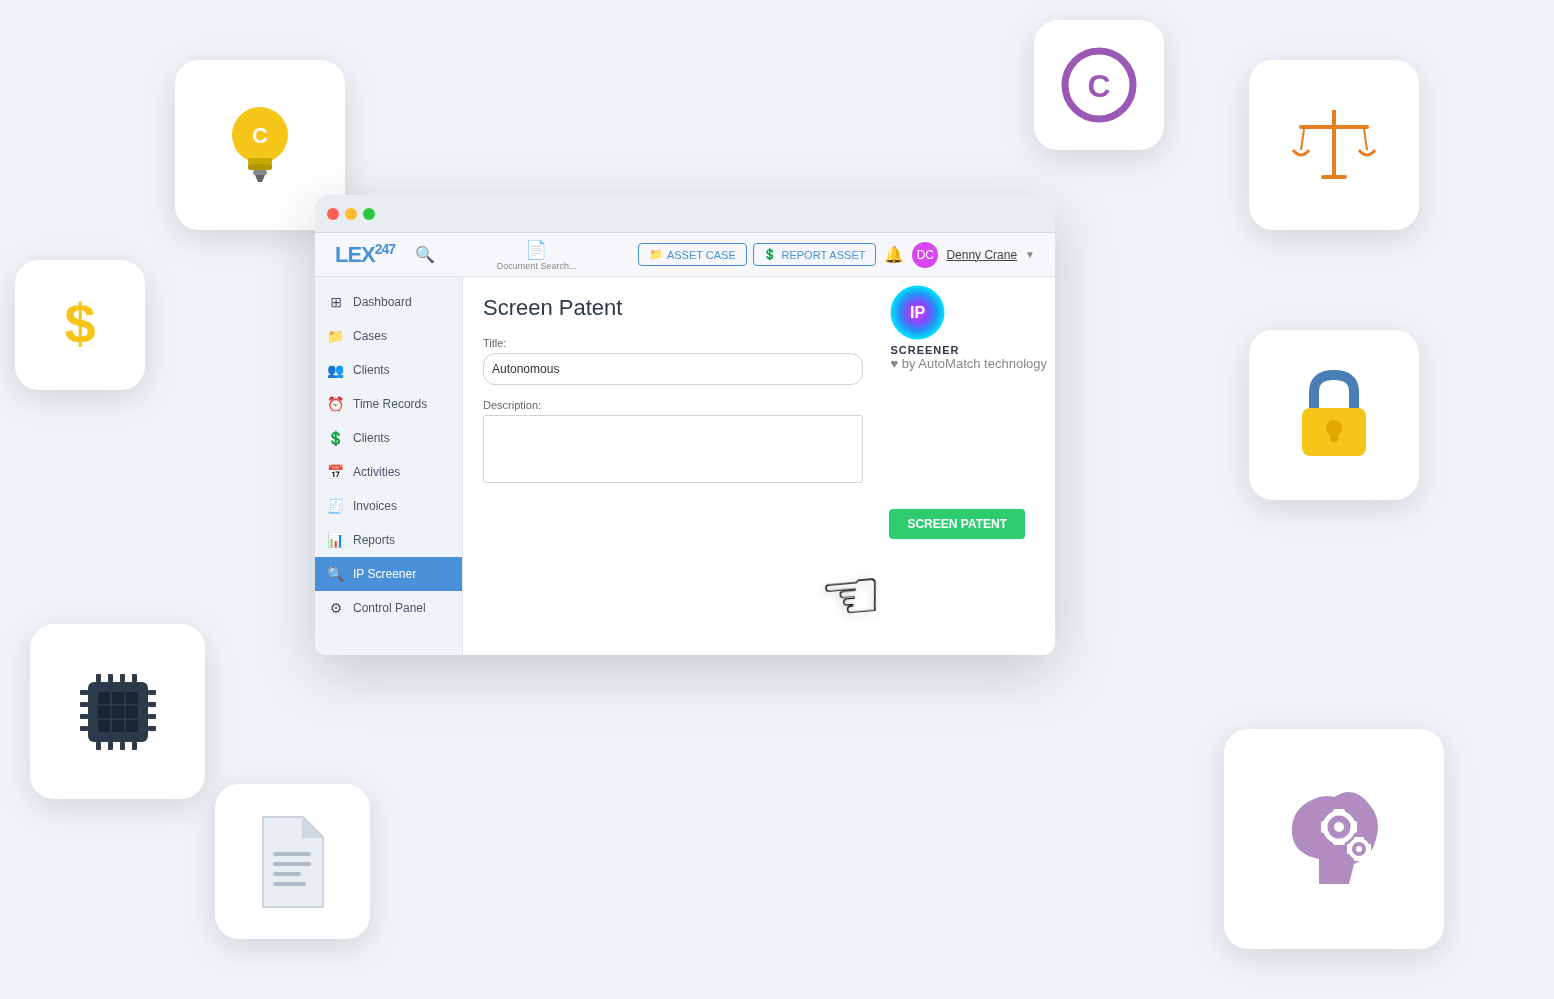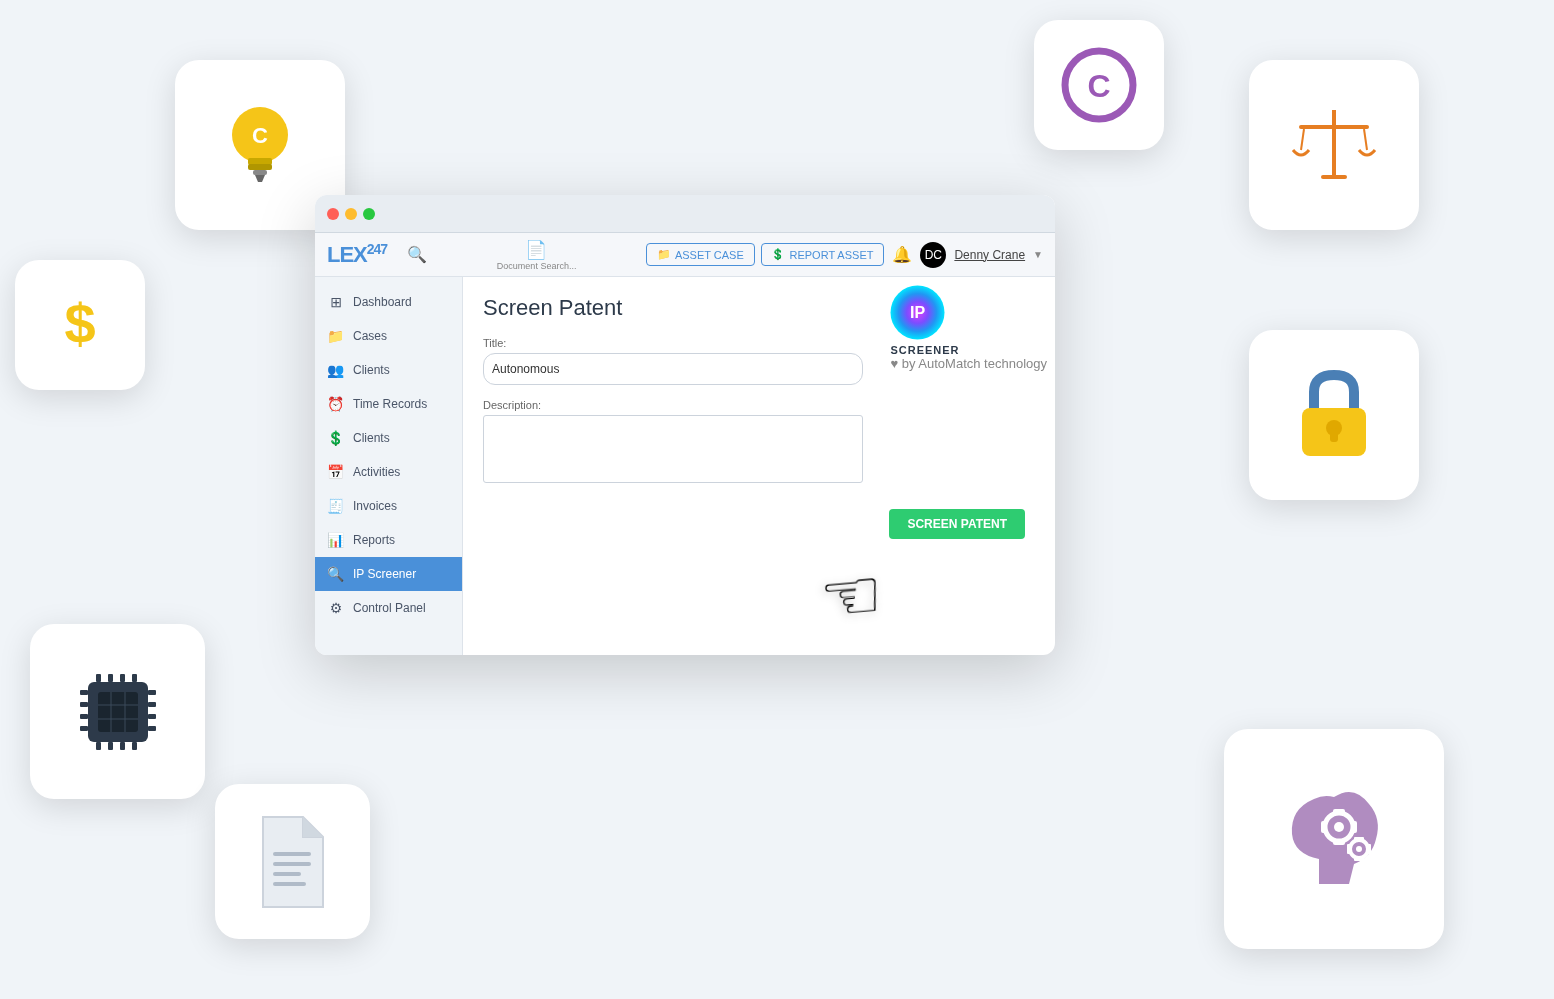--- a/index.html
+++ b/index.html
@@ -57,21 +57,21 @@
       width: 12px;
       height: 12px;
       border-radius: 50%;
     }
 
     .browser-topbar {
       background: #f5f7fa;
       height: 44px;
       display: flex;
       align-items: center;
-      padding: 0 12px;
+      padding: 0 20px;
       border-bottom: 1px solid #dde3ea;
       gap: 10px;
     }
 
     .app-logo {
       font-size: 22px;
       font-weight: 700;
       color: #2d3a4a;
       letter-spacing: -1px;
       margin-right: 10px;
@@ -113,21 +113,21 @@
 
     .bell-icon {
       font-size: 16px;
       color: #888;
     }
 
     .user-avatar {
       width: 26px;
       height: 26px;
       border-radius: 50%;
-      background: #000000;
+      background: #d946ef;
       display: flex;
       align-items: center;
       justify-content: center;
       font-size: 12px;
       color: #fff;
     }
 
     .user-name {
       font-size: 12px;
       color: #444;

